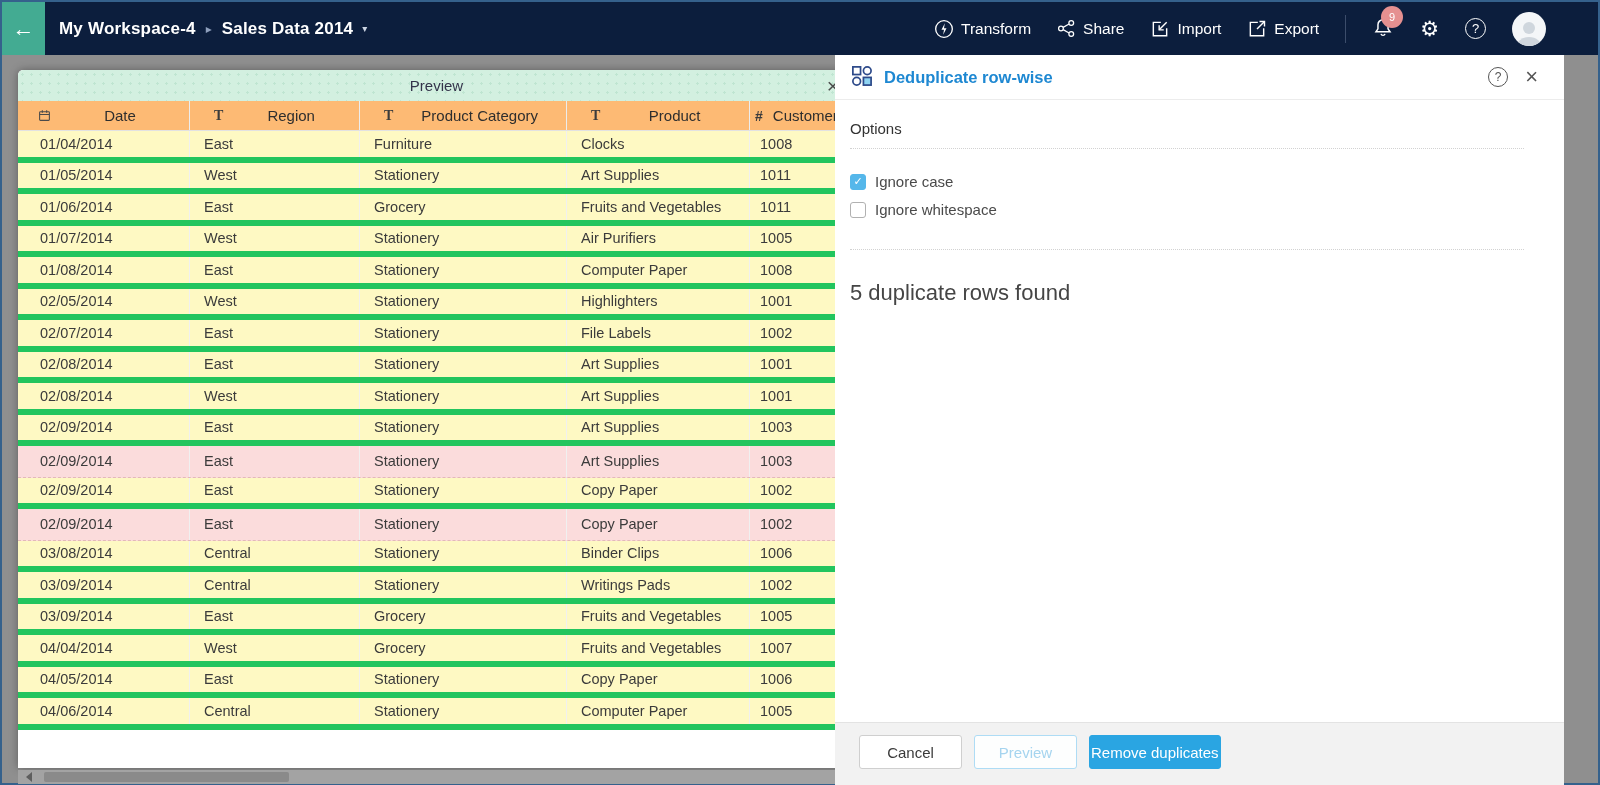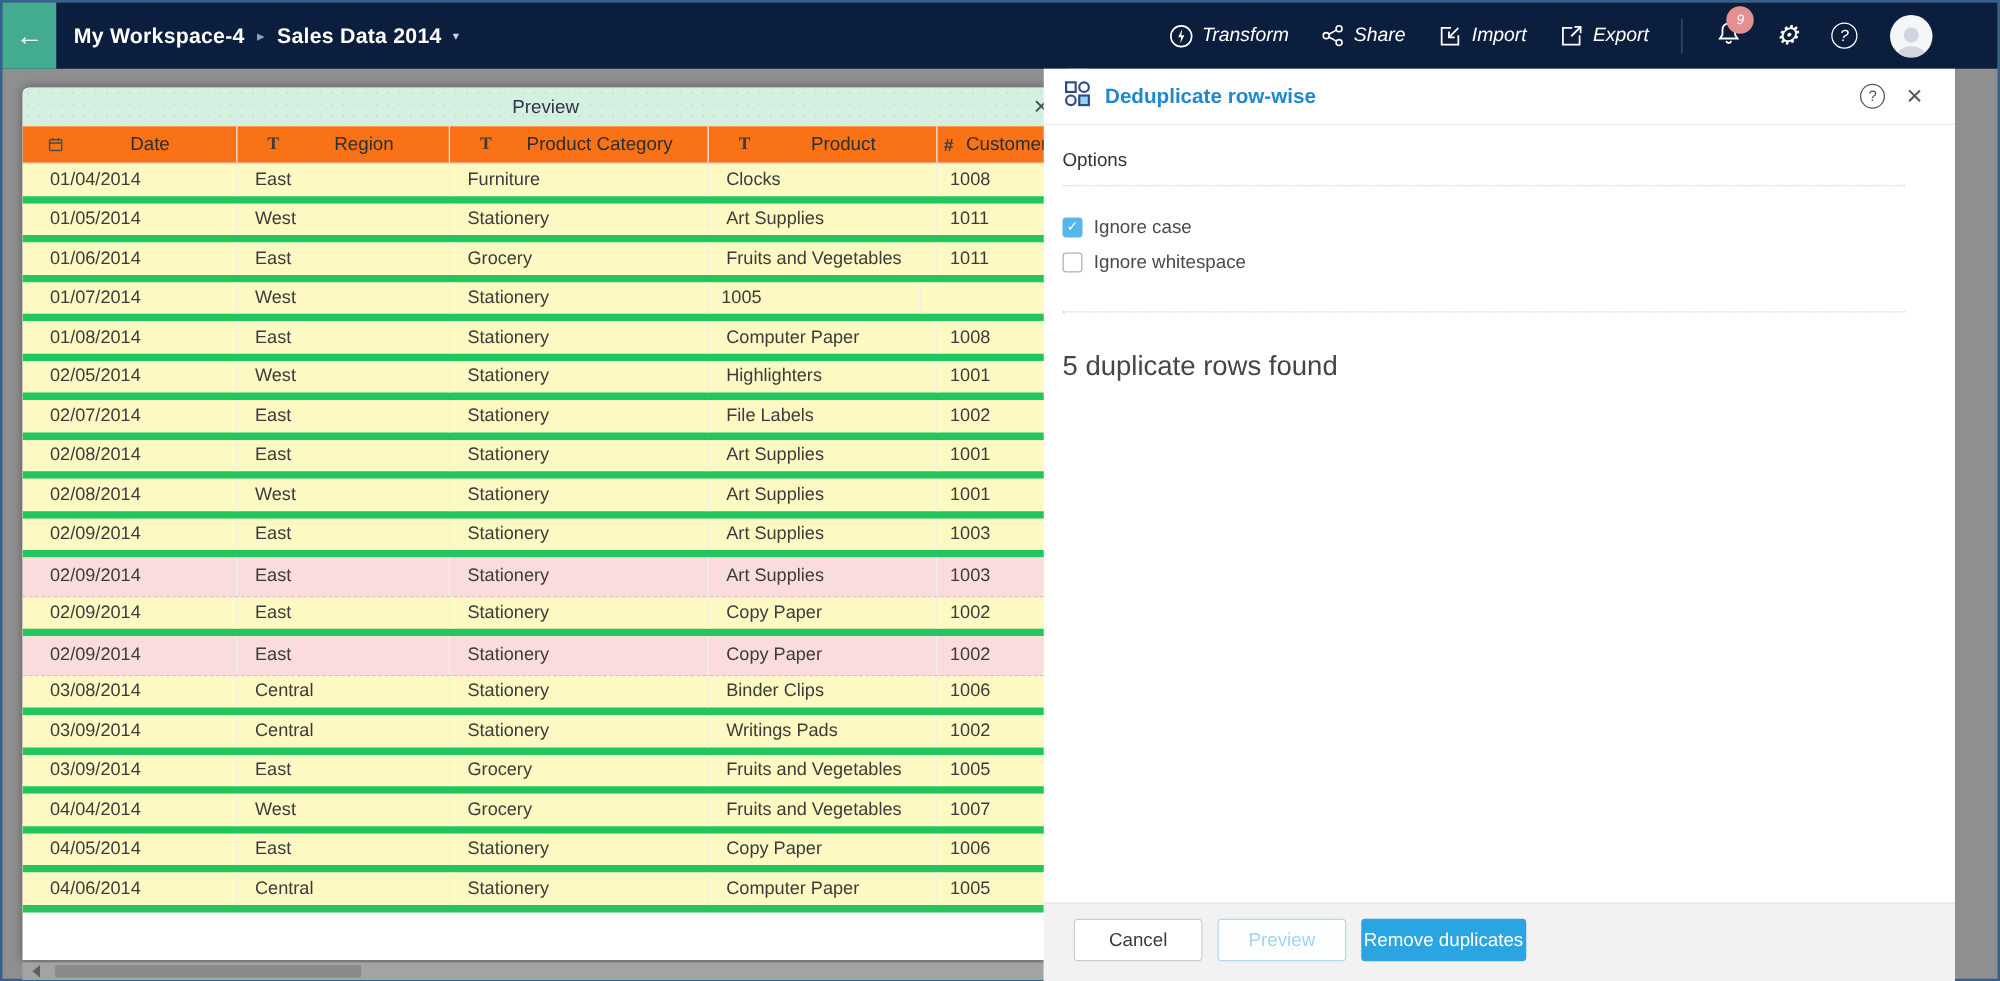--- a/index.html
+++ b/index.html
@@ -7,37 +7,37 @@
   body { font-family:"Liberation Sans", sans-serif; position:relative; overflow:hidden; }
   .page { position:absolute; inset:0; width:1600px; height:785px; border:2px solid #35618c; background:#8f8f8f; }
 
   
   .topbar { position:absolute; left:0; top:0; width:100%; height:53px; background:#0c1e3d; display:flex; align-items:center; }
   .back-btn { width:43px; height:53px; background:#43ab92; color:#fff; display:flex; align-items:center; justify-content:center; font-size:22px; cursor:pointer; flex:0 0 auto; }
   .breadcrumb { display:flex; align-items:center; margin-left:14px; color:#fff; }
   .crumb { font-size:17px; font-weight:700; letter-spacing:.2px; cursor:pointer; }
   .crumb-sep { color:#8fa0bd; font-size:12px; margin:0 10px; }
   .caret-down { color:#cdd6e4; font-size:10px; margin-left:9px; cursor:pointer; }
-  .topbar-right { margin-left:auto; display:flex; align-items:center; gap:26px; padding-right:52px;font-style:italic; }
+  .topbar-right { margin-left:auto; display:flex; align-items:center; gap:26px; padding-right:52px; }
   .tb-action { display:flex; align-items:center; gap:7px; color:#fff; font-size:15.5px; cursor:pointer; }
   .tb-action svg { display:block; }
   .tb-divider { width:1px; height:28px; background:#3c4d6b; }
   .bell-wrap { position:relative; cursor:pointer; }
   .badge { position:absolute; top:-10px; left:9px; min-width:22px; height:22px; border-radius:11px; background:#e59090; color:#fff; font-size:11px; display:flex; align-items:center; justify-content:center; }
   .gear { color:#fff; font-size:21px; cursor:pointer; line-height:1; }
   .help-circle { width:21px; height:21px; border:1.5px solid #fff; border-radius:50%; color:#fff; font-size:13px; display:flex; align-items:center; justify-content:center; cursor:pointer; }
   .avatar { width:34px; height:34px; border-radius:50%; background:#f4f6f8; overflow:hidden; display:flex; align-items:flex-end; justify-content:center; cursor:pointer; }
 
   
   .overlay { position:absolute; left:16px; top:68px; width:837px; height:698px; background:#fff; box-shadow:0 0 8px rgba(0,0,0,.35); border-radius:5px 5px 0 0; overflow:hidden; }
   .preview-head { height:31px; background:#d3f0e0; background-image:radial-gradient(#bfe5d1 1px, transparent 1.2px); background-size:9px 9px; display:flex; align-items:center; justify-content:center; position:relative; border-radius:5px 5px 0 0; }
   .preview-title { font-size:15px; color:#33334a; }
   .preview-close { position:absolute; right:8px; top:0; height:31px; width:28px; display:flex; align-items:center; justify-content:center; font-size:21px; color:#4a4a4a; cursor:pointer; }
   .grid { width:902px; }
-  .thead { display:flex; height:30px; background:#f97316; border-bottom:1px solid #e2e2e2; }
+  .thead { display:flex; height:30px; background:#fdba74; border-bottom:1px solid #e2e2e2; }
   .th { display:flex; align-items:center; border-right:1px solid #ececec; font-size:15px; color:#2e2e2e; overflow:hidden; }
   .th .t-icon { font-family:"Liberation Serif", serif; font-weight:700; font-size:14px; color:#3c3c3c; }
   .th .n-icon { font-size:14px; color:#3c3c3c; font-weight:700; }
   .th .icon-box { margin-left:24px; display:flex; align-items:center; }
   .th .label { flex:1; text-align:center; }
   .col-0 { width:172px; } .col-1 { width:170px; } .col-2 { width:207px; } .col-3 { width:183px; } .col-4 { width:170px; }
   .th.col-0 .icon-box { margin-left:20px; }
   .th.col-4 .icon-box { margin-left:5px; }
   .th.col-4 .label { text-align:left; padding-left:10px; }
   .tr { display:flex; height:31.5px; border-bottom:6px solid #22c55e; background:#fef9c3; }
@@ -219,20 +219,21 @@
             <div class="td col-0">01/06/2014</div>
             <div class="td col-1">East</div>
             <div class="td col-2">Grocery</div>
             <div class="td col-3">Fruits and Vegetables</div>
             <div class="td col-4">1011</div>
           </div>
           <div class="tr">
             <div class="td col-0">01/07/2014</div>
             <div class="td col-1">West</div>
             <div class="td col-2">Stationery</div>
+            <div class="td col-3">Air Purifiers</div>
             <div class="td col-4">1005</div>
           </div>
           <div class="tr">
             <div class="td col-0">01/08/2014</div>
             <div class="td col-1">East</div>
             <div class="td col-2">Stationery</div>
             <div class="td col-3">Computer Paper</div>
             <div class="td col-4">1008</div>
           </div>
           <div class="tr">

